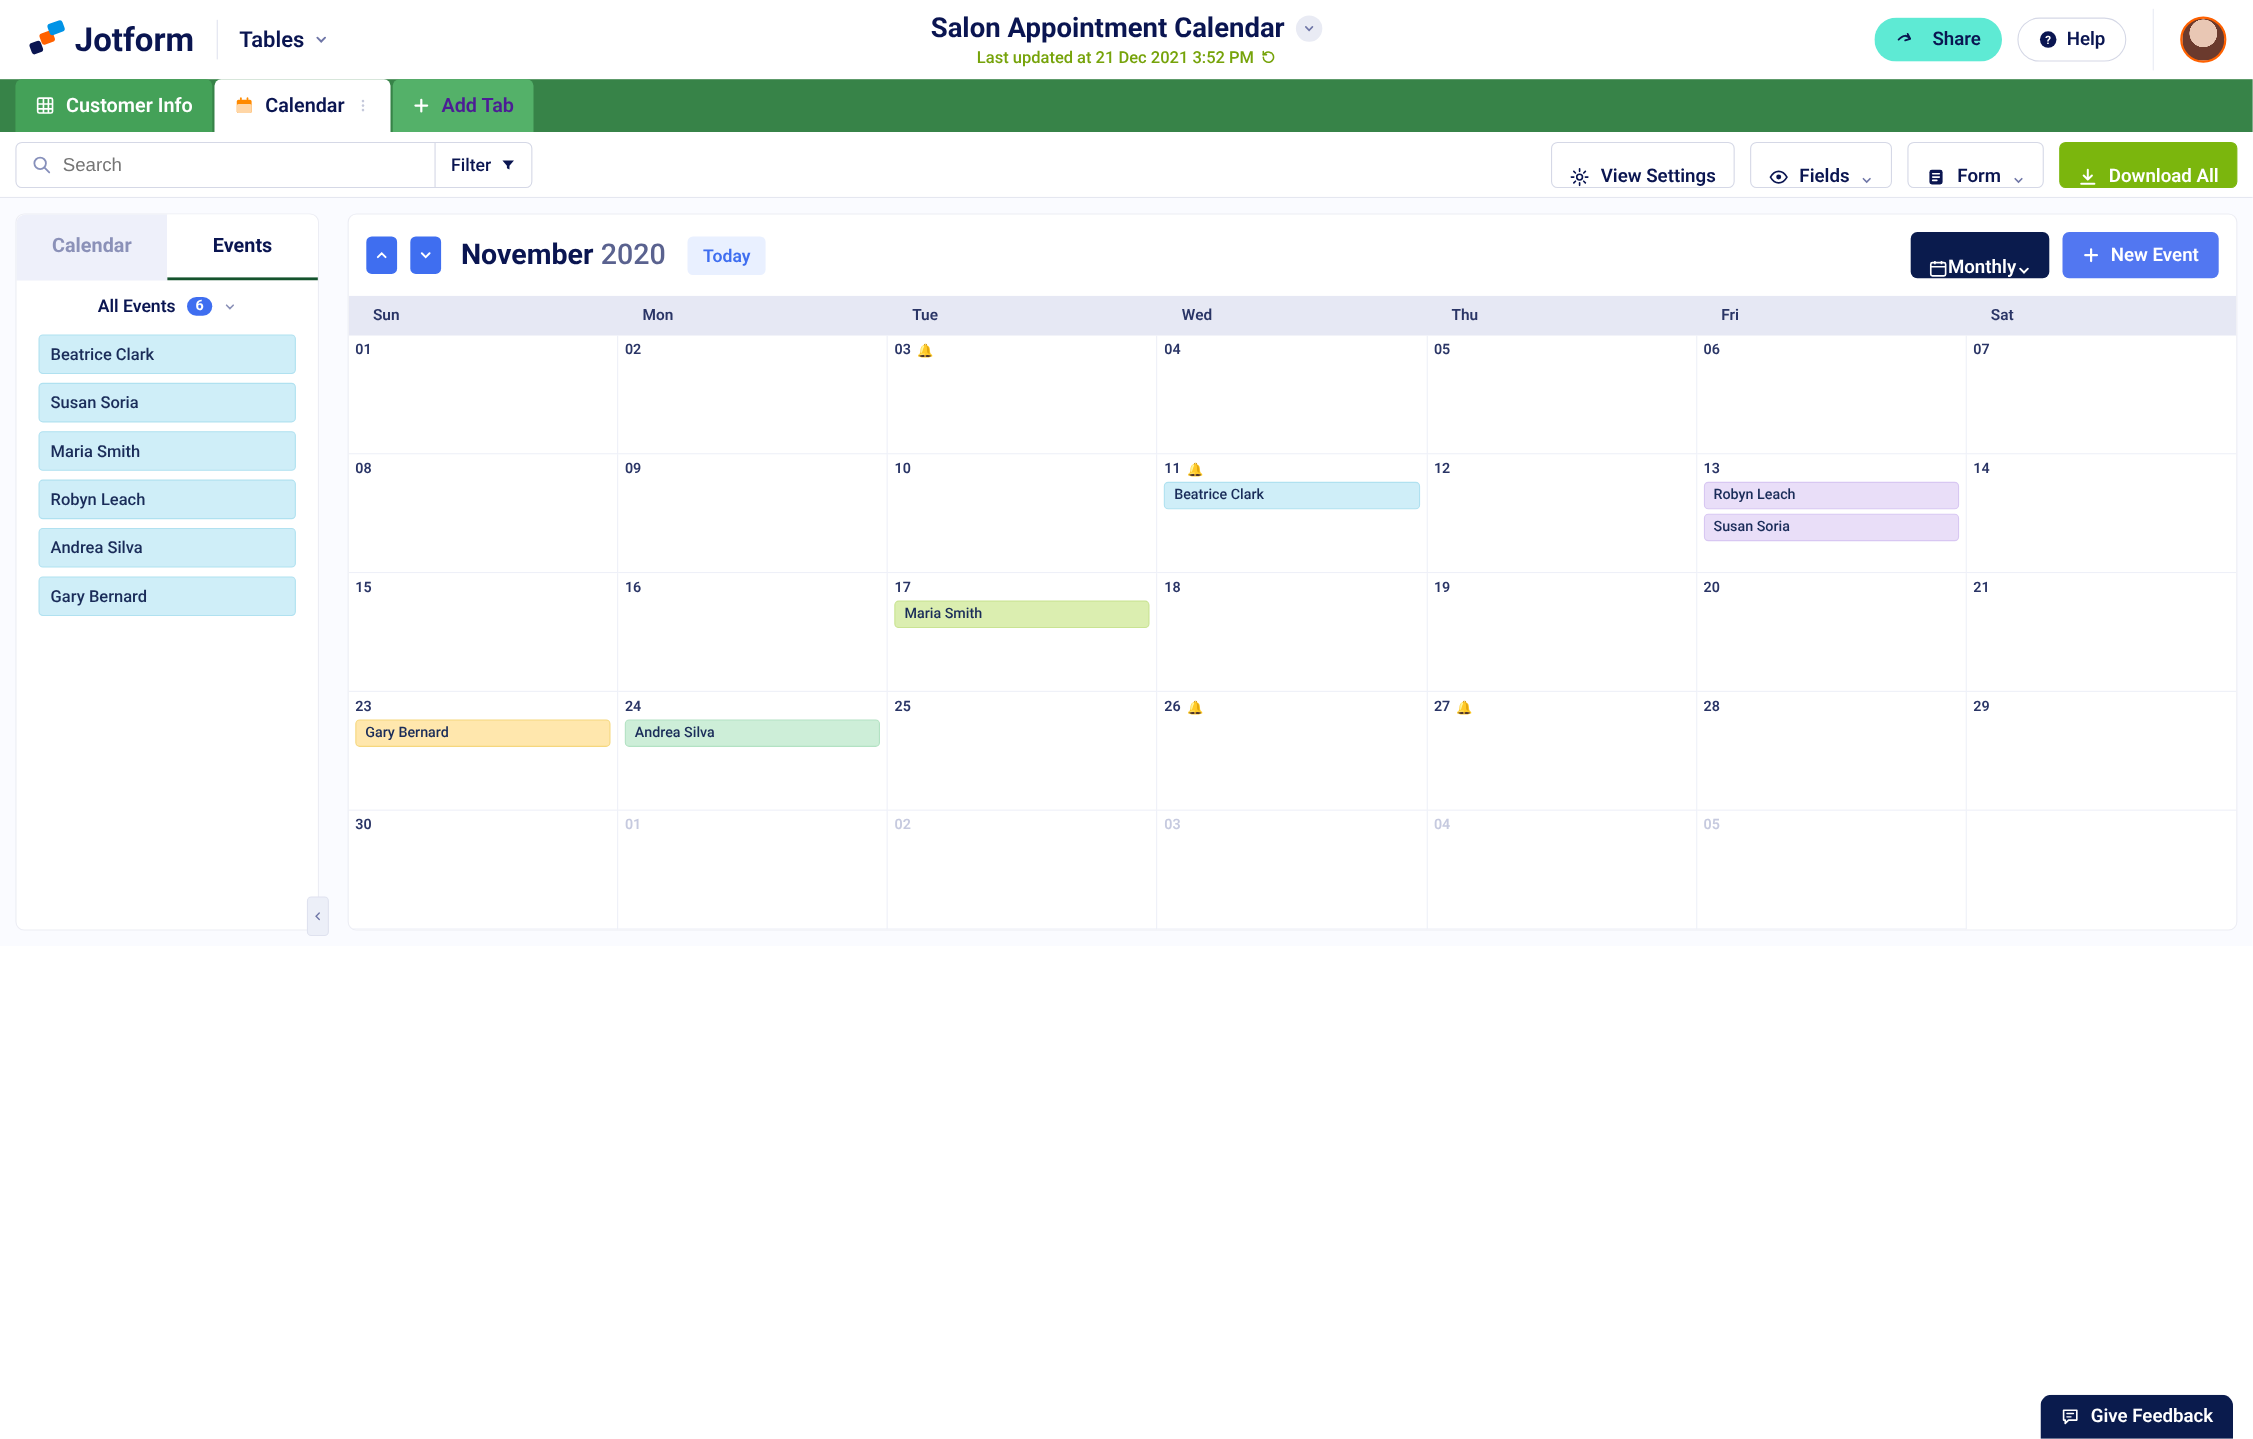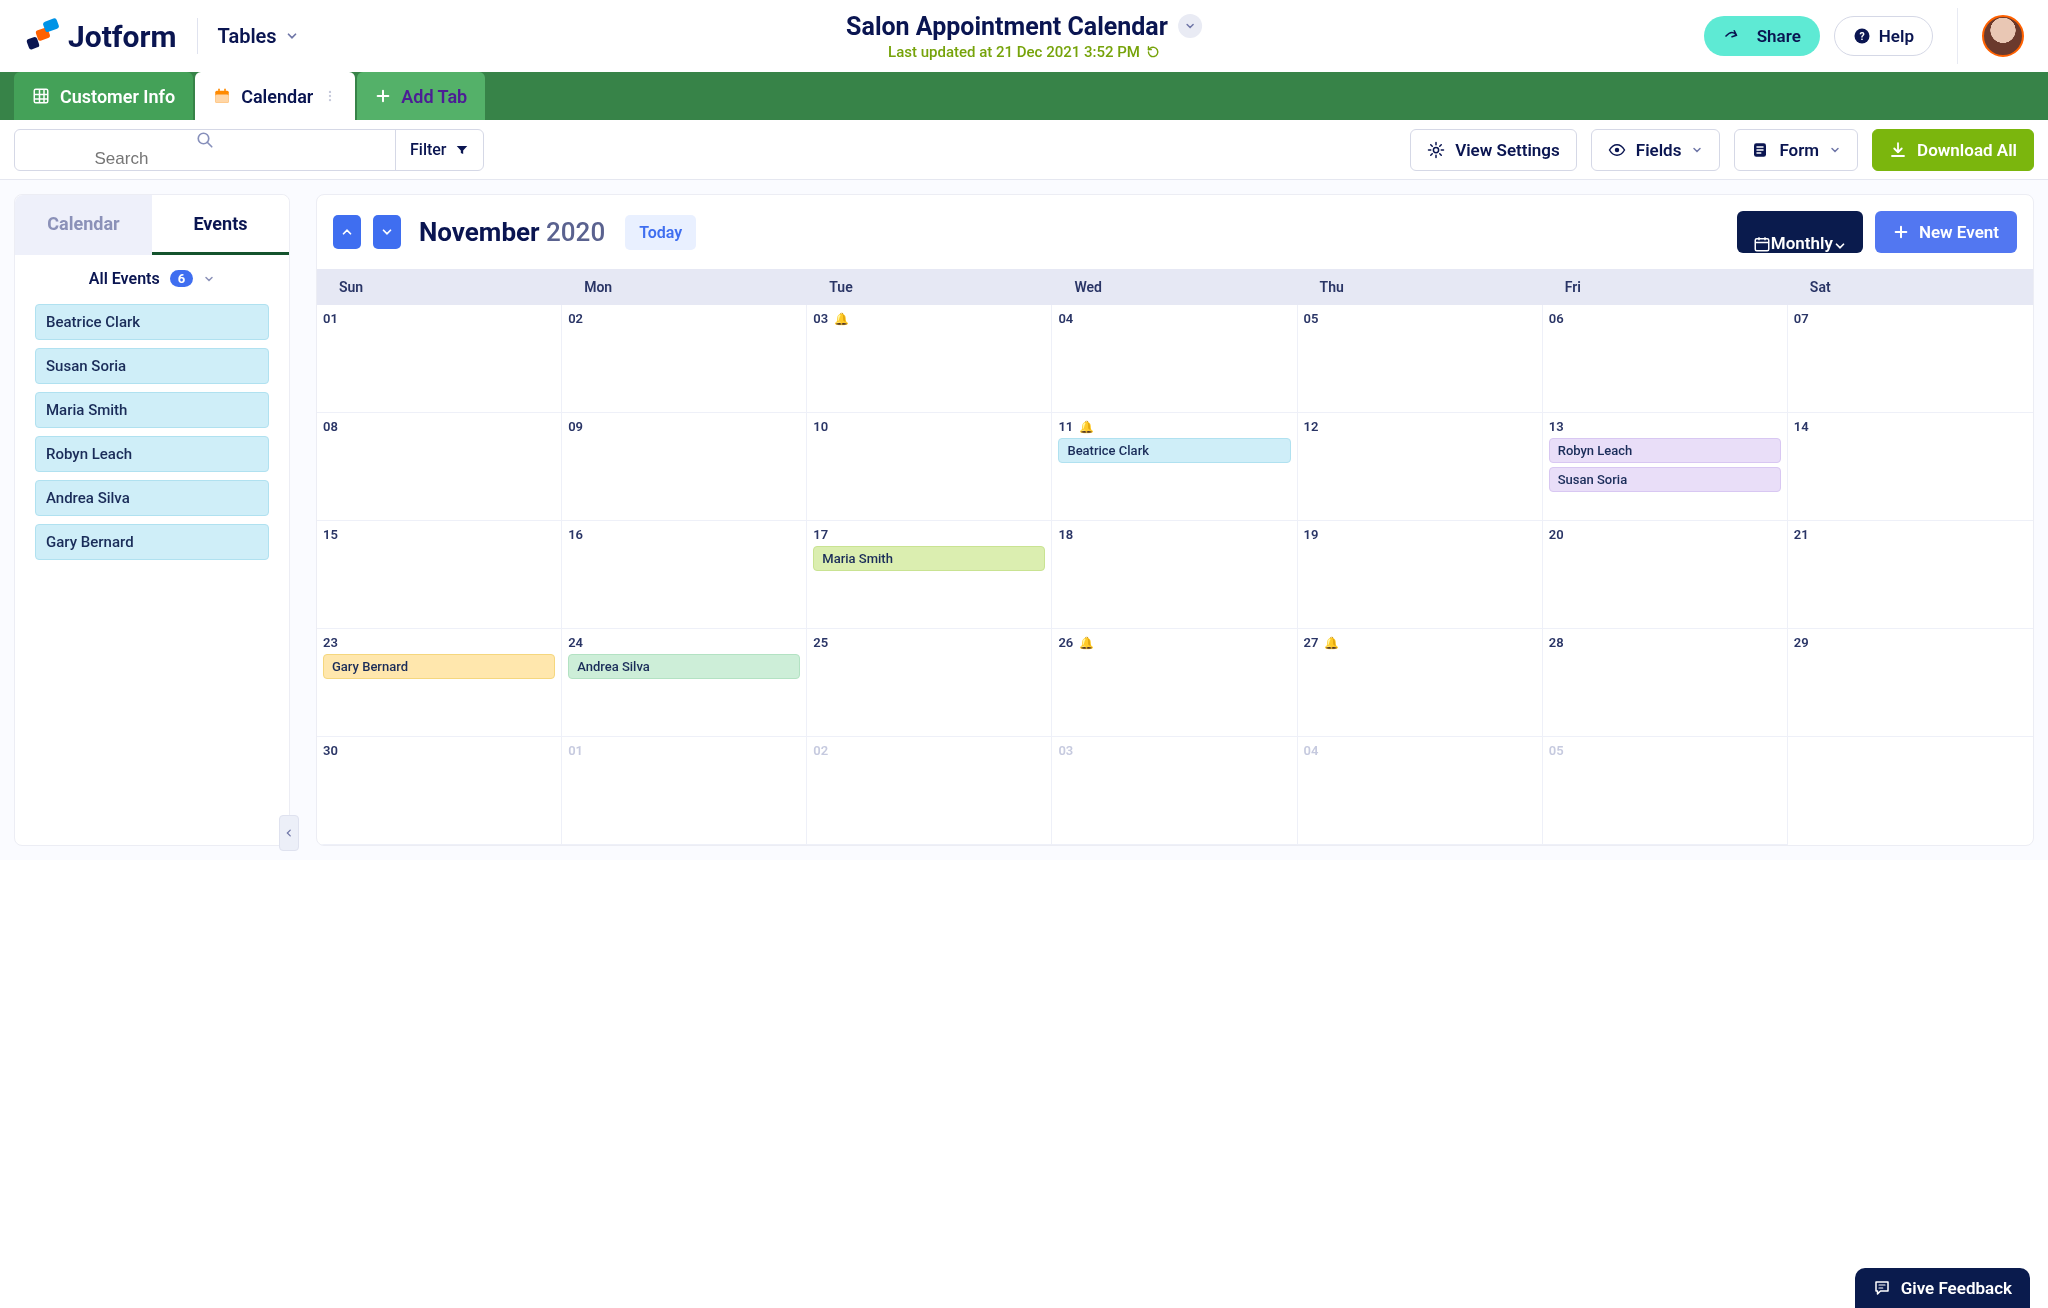--- a/index.html
+++ b/index.html
@@ -28,25 +28,25 @@
   .sheet-tab.customer { background:#44a158; }
   .sheet-tab.active { background:#fff; color:#0a1551; }
   .sheet-tab .grid-icon{ display:inline-block; }
   .sheet-tab .cal-icon{ color:#ff8a00; }
   .sheet-tab .more-dots { color:#c5c9db; }
   .sheet-tab.add { background:#54b169; color:#4c1d95; }
 
   
   .toolbar { display:flex; align-items:center; height:60px; padding:10px 14px; gap:14px; border-bottom:1px solid #e5e7f0; }
   .search-wrap { display:flex; align-items:center; border:1px solid #d5d8e6; border-radius:6px; overflow:hidden; height:42px; }
-  .search-wrap .search-box { display:flex; align-items:center; padding:0 14px; width:380px; color:#8790bb; font-size:17px;flex-direction:column; }
+  .search-wrap .search-box { display:flex; align-items:center; gap:10px; padding:0 14px; width:380px; color:#8790bb; font-size:17px; }
   .search-wrap input { border:none; outline:none; font-size:17px; flex:1; }
   .search-wrap .filter-btn { border-left:1px solid #d5d8e6; height:100%; display:flex; align-items:center; gap:8px; padding:0 14px; font-size:16px; font-weight:500; color:#0a1551; cursor:pointer; }
   .spacer { flex:1; }
-  .tool-btn { height:42px; border:1px solid #d5d8e6; border-radius:6px; background:#fff; display:flex; align-items:center; gap:10px; padding:0 16px; font-size:17px; font-weight:600; color:#0a1551; cursor:pointer; }
+  .tool-btn { height:42px; border:1px solid #d5d8e6; border-radius:6px; background:#fff; display:flex; align-items:flex-end; gap:10px; padding:0 16px; font-size:17px; font-weight:600; color:#0a1551; cursor:pointer; }
   .tool-btn.download { background:#7bb60d; border-color:#7bb60d; color:#fff; }
 
   
   .main { display:flex; gap:26px; padding:14px 14px 14px 14px; background:#fafbff; }
   .side-panel { width:276px; background:#fff; border-radius:8px; border:1px solid #ecedf4; display:flex; flex-direction:column; position:relative;}
   .side-tabs { display:flex; }
   .side-tab { flex:1; text-align:center; padding:18px 0; font-size:18px; font-weight:700; color:#8b91b8; cursor:pointer; background:#eef0fa; border-radius:8px 0 0 0;}
   .side-tab.active { background:#fff; color:#0a1551; border-bottom:3px solid #14532d; border-radius:0 8px 0 0;}
   .all-events { display:flex; align-items:center; gap:10px; justify-content:center; padding:14px 0 10px; font-size:16px; font-weight:600; color:#0a1551; }
   .count-badge { background:#3f6ef0; color:#fff; border-radius:10px; padding:1px 8px; font-size:13px; font-weight:700; }

